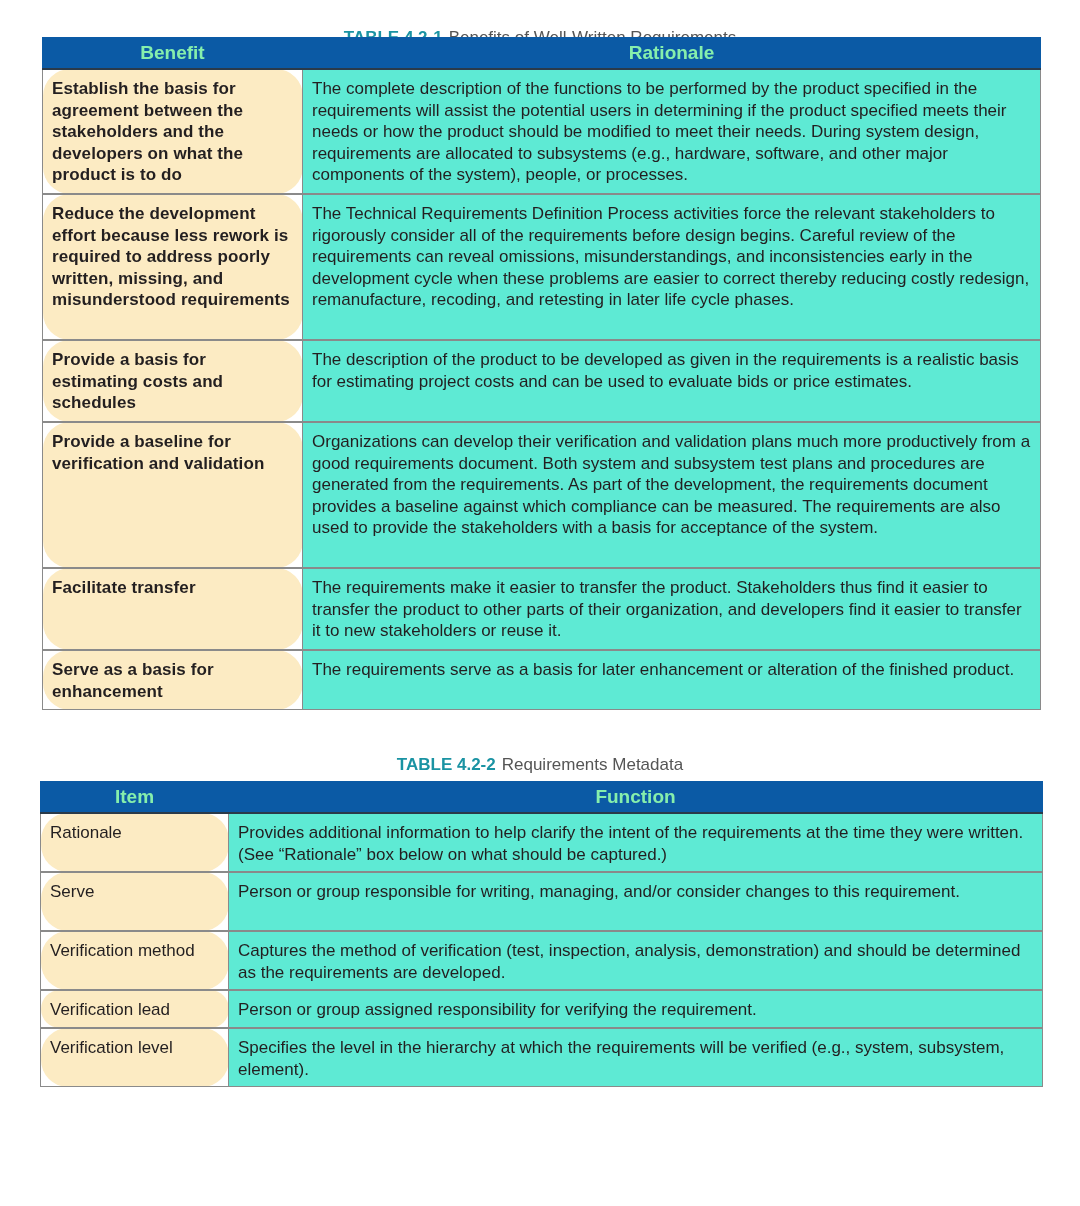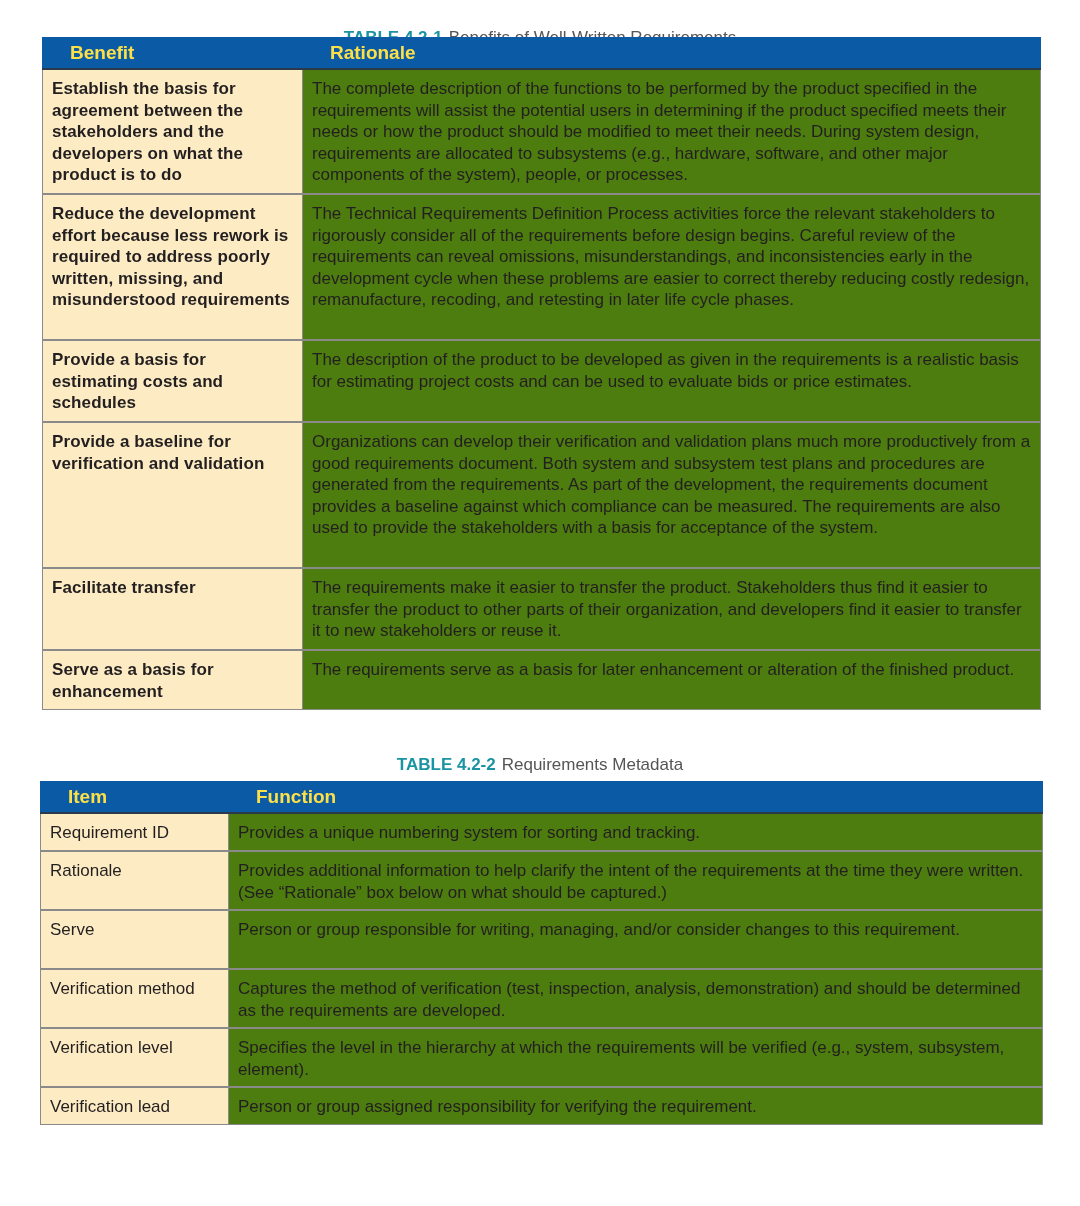--- a/index.html
+++ b/index.html
@@ -2,27 +2,27 @@
 <html><head>
 <meta charset="utf-8">
 <style>
   html, body { margin: 0; padding: 0; background: #ffffff; }
   body { width: 1080px; height: 1206px; position: relative; overflow: hidden;
          font-family: "Liberation Sans", sans-serif; color: #231f20; }
   .caption { position: absolute; left: 0; width: 1080px; text-align: center;
              font-size: 17px; color: #555555; white-space: nowrap; }
   .caption .num { color: #1a93a3; font-weight: bold; margin-right: 6px; }
   table { position: absolute; border-collapse: collapse; table-layout: fixed; }
-  th { background: #0b5aa5; color: #fde047; font-weight: bold; font-size: 19px;
-       text-align: left; padding: 4px 27px; border: 1px solid #0b5aa5;
+  th { background: #0b5aa5; color: #86efac; font-weight: bold; font-size: 19px;
+       text-align: center; padding: 4px 4px; border: 1px solid #0b5aa5;
        border-bottom: 2px solid #2a3a4a; }
   td { font-size: 17px; line-height: 21.5px; vertical-align: top;
        border: 1px solid #8a8a8a; border-top: 2px solid #8a8a8a; }
-  td.c1 { background: #fcebc3; }
-  td.c2 { background: #4d7c0f; }
+  td.c1 { background: #fcebc3; border-radius: 27px; }
+  td.c2 { background: #5eead4; }
   #t1 { left: 42px; top: 37px; width: 998px; }
   #t1 td { padding: 8px 9px 7px 9px; }
   #t1 td.c1 { font-weight: bold; letter-spacing: 0.1px; }
   #t2 { left: 40px; top: 781px; width: 1002px; }
   #t2 td { padding: 8px 9px 6px 9px; }
 </style>
 </head>
 <body>
 
 <div class="caption" style="top:28px;">
@@ -78,37 +78,33 @@
       <col style="width:814px">
     </colgroup>
   <thead>
     <tr>
       <th>Item</th>
       <th>Function</th>
     </tr>
   </thead>
   <tbody>
     <tr>
-      <td class="c1" style="height:22px">Requirement ID</td>
-      <td class="c2">Provides a unique numbering system for sorting and tracking.</td>
-    </tr>
-    <tr>
       <td class="c1" style="height:43px">Rationale</td>
       <td class="c2">Provides additional information to help clarify the intent of the requirements at the time they were written. (See “Rationale” box below on what should be captured.)</td>
     </tr>
     <tr>
       <td class="c1" style="height:43px">Serve</td>
       <td class="c2">Person or group responsible for writing, managing, and/or consider changes to this requirement.</td>
     </tr>
     <tr>
       <td class="c1" style="height:43px">Verification method</td>
       <td class="c2">Captures the method of verification (test, inspection, analysis, demonstration) and should be determined as the requirements are developed.</td>
     </tr>
     <tr>
+      <td class="c1" style="height:22px">Verification lead</td>
+      <td class="c2">Person or group assigned responsibility for verifying the requirement.</td>
+    </tr>
+    <tr>
       <td class="c1" style="height:43px">Verification level</td>
       <td class="c2">Specifies the level in the hierarchy at which the requirements will be verified (e.g., system, subsystem, element).</td>
-    </tr>
-    <tr>
-      <td class="c1" style="height:22px">Verification lead</td>
-      <td class="c2">Person or group assigned responsibility for verifying the requirement.</td>
     </tr>
   </tbody>
 </table>
 
 </body></html>

